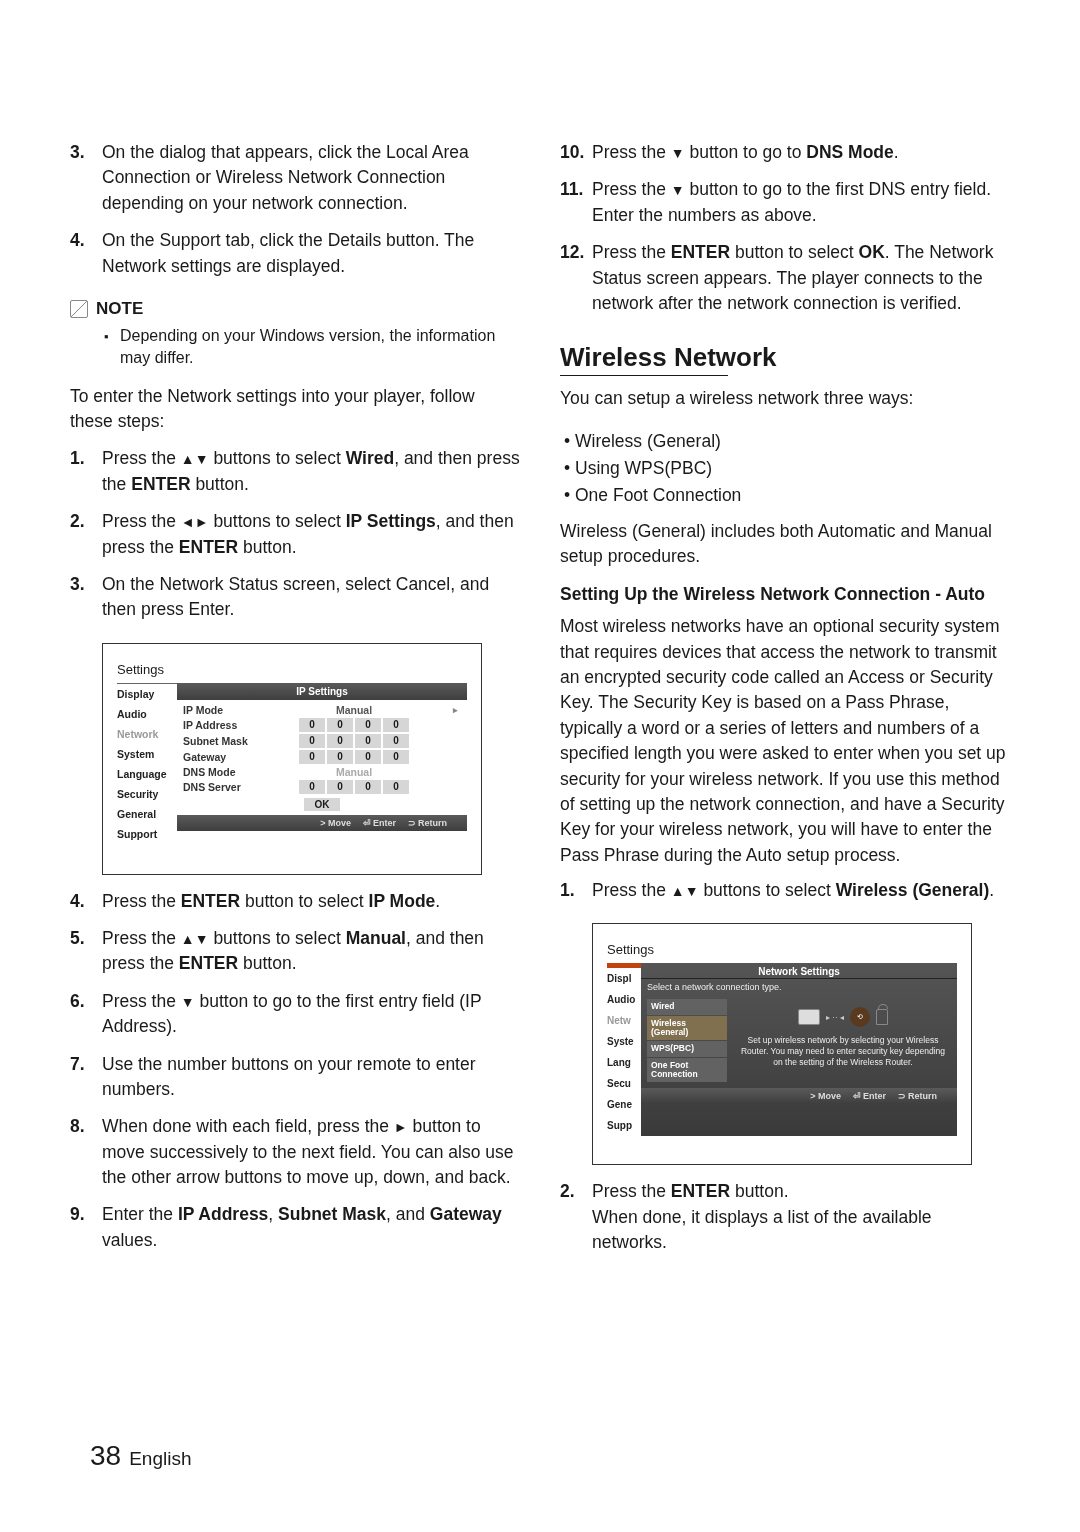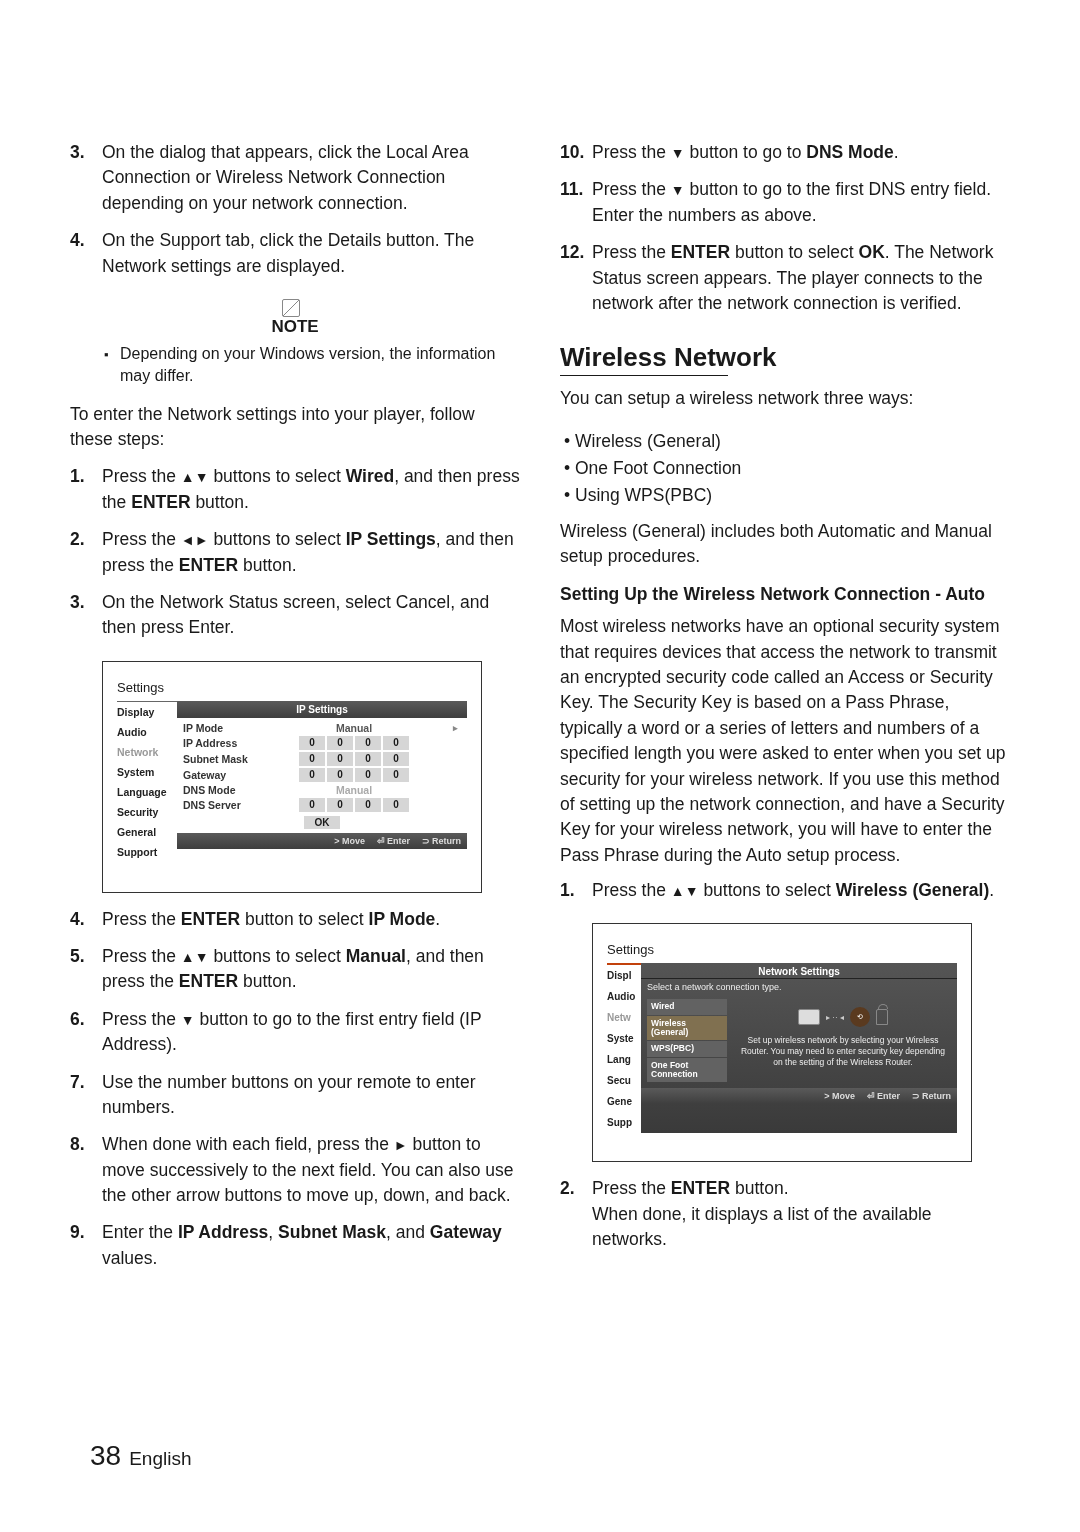--- a/index.html
+++ b/index.html
@@ -34,21 +34,20 @@
     flex-shrink: 0;
   }
   .step-body { flex: 1; }
   .bold { font-weight: bold; }
   .note-hdr {
     font-weight: bold;
     font-size: 17px;
     margin: 8px 0 6px 0;
     display: flex;
     align-items: center;
-    flex-direction: column;
   }
   .note-icon {
     width: 18px; height: 18px; display: inline-block; margin-right: 8px;
     border: 1px solid #888; transform: rotate(0deg); border-radius: 2px;
     background: linear-gradient(135deg, transparent 48%, #888 48%, #888 52%, transparent 52%);
   }
   .note-item {
     display: flex;
     font-size: 16px;
     line-height: 1.4;
@@ -155,21 +154,21 @@
     font-weight: bold;
     font-size: 10px;
     padding: 1px 0;
     margin: 4px auto 0;
   }
   .ftr-bar {
     background: linear-gradient(#5a5a5a, #3e3e3e);
     color: #ddd;
     font-weight: bold;
     font-size: 9px;
-    padding: 3px 6px;
+    padding: 3px 20px;
     display: flex;
     justify-content: flex-end;
     gap: 12px;
   }
 
   
   .panel2 {
     border: 1px solid #333;
     margin: 8px 0 14px 32px;
     width: 380px;
@@ -178,21 +177,21 @@
   .panel2-body {
     display: flex;
     font-size: 10px;
     position: relative;
   }
   .panel2-side {
     width: 34px;
     display: flex;
     flex-direction: column;
     font-weight: bold;
-    border-top: 2px solid #c2410c;
+    border-top: 5px solid #c2410c;
   }
   .p2-side-item { padding: 5px 0; color: #222; }
   .p2-side-item.active { color: #999; }
   .overlay {
     position: relative;
     flex: 1;
     background: linear-gradient(#555, #3a3a3a);
     color: #fff;
   }
   .overlay-hdr {
@@ -432,22 +431,22 @@
       <div class="step-num">12.</div>
       <div class="step-body"><span>Press the </span><span class="bold">ENTER</span><span> button to select </span><span class="bold">OK</span><span>. The Network Status screen appears. The player connects to the network after the network connection is verified.</span></div>
     </div>
 
     <div class="section-head">Wireless Network</div>
     <div class="section-rule"></div>
 
     <div class="para">You can setup a wireless network three ways:</div>
     <div class="bullets">
       <div class="bullet">• <span>Wireless (General)</span></div>
+      <div class="bullet">• <span>Using WPS(PBC)</span></div>
       <div class="bullet">• <span>One Foot Connection</span></div>
-      <div class="bullet">• <span>Using WPS(PBC)</span></div>
     </div>
     <div class="para">Wireless (General) includes both Automatic and Manual setup procedures.</div>
 
     <div class="sub-head">Setting Up the Wireless Network Connection - Auto</div>
     <div class="para" style="margin-bottom:10px;">Most wireless networks have an optional security system that requires devices that access the network to transmit an encrypted security code called an Access or Security Key. The Security Key is based on a Pass Phrase, typically a word or a series of letters and numbers of a specified length you were asked to enter when you set up security for your wireless network. If you use this method of setting up the network connection, and have a Security Key for your wireless network, you will have to enter the Pass Phrase during the Auto setup process.</div>
 
     <div class="step">
       <div class="step-num">1.</div>
       <div class="step-body"><span>Press the </span><span class="arrow">▲▼</span><span> buttons to select </span><span class="bold">Wireless (General)</span><span>.</span></div>
     </div>

